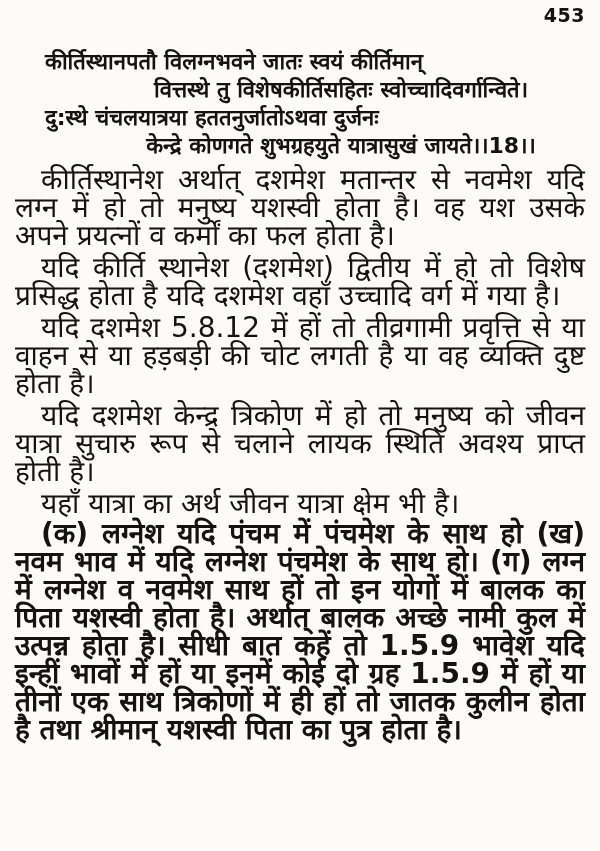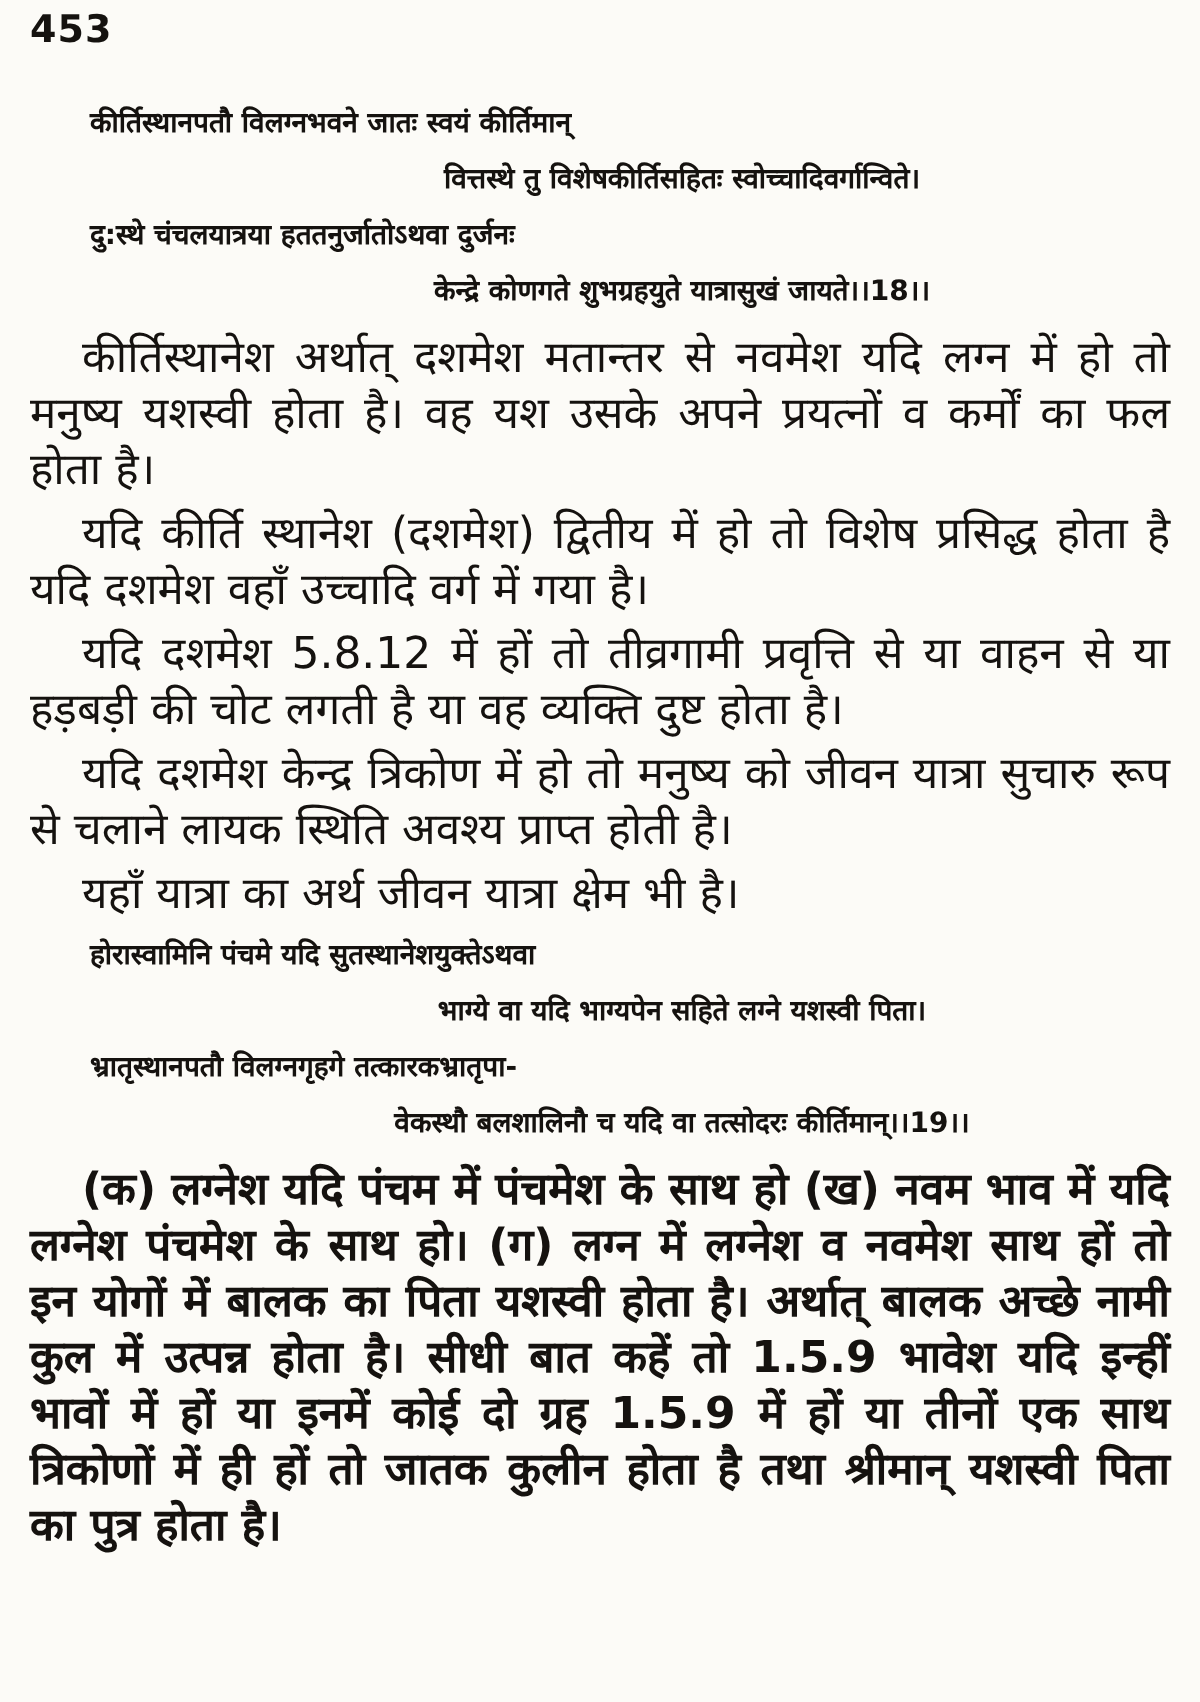--- a/index.html
+++ b/index.html
@@ -13,43 +13,43 @@
     height: 851px;
     margin: 0 auto;
     background: #fcfbf7;
     color: #15120f;
     font-family: "DejaVu Sans", "Liberation Serif", sans-serif;
     box-sizing: border-box;
     padding: 4px 15px 0 15px;
     overflow: hidden;
   }
   .page-number {
-    text-align: left;
+    text-align: right;
     font-weight: 700;
     font-size: 19px;
     line-height: 22px;
     margin-bottom: 22px;
     letter-spacing: 0.5px;
   }
   .verse {
     font-weight: 700;
-    font-size: 14px;
+    font-size: 22px;
     line-height: 28px;
     margin: 2px 0 6px 0;
   }
   .verse-line {
     padding-left: 30px;
     white-space: nowrap;
   }
   .verse-line.indent {
     padding-left: 82px;
     text-align: center;
   }
   .para {
-    font-size: 22px;
+    font-size: 28px;
     line-height: 28px;
     text-align: justify;
     text-indent: 26px;
     margin: 4px 0 0 0;
   }
   .para.no-gap {
     margin-top: 2px;
     font-weight: bold;
   }
 </style>
@@ -70,23 +70,17 @@
   <p class="para">कीर्तिस्थानेश अर्थात् दशमेश मतान्तर से नवमेश यदि लग्न में हो तो मनुष्य यशस्वी होता है। वह यश उसके अपने प्रयत्नों व कर्मों का फल होता है।</p>
 
   <p class="para">यदि कीर्ति स्थानेश (दशमेश) द्वितीय में हो तो विशेष प्रसिद्ध होता है यदि दशमेश वहाँ उच्चादि वर्ग में गया है।</p>
 
   <p class="para">यदि दशमेश 5.8.12 में हों तो तीव्रगामी प्रवृत्ति से या वाहन से या हड़बड़ी की चोट लगती है या वह व्यक्ति दुष्ट होता है।</p>
 
   <p class="para">यदि दशमेश केन्द्र त्रिकोण में हो तो मनुष्य को जीवन यात्रा सुचारु रूप से चलाने लायक स्थिति अवश्य प्राप्त होती है।</p>
 
   <p class="para">यहाँ यात्रा का अर्थ जीवन यात्रा क्षेम भी है।</p>
 
-  <div class="verse">
-    <div class="verse-line">होरास्वामिनि पंचमे यदि सुतस्थानेशयुक्तेऽथवा</div>
-    <div class="verse-line indent">भाग्ये वा यदि भाग्यपेन सहिते लग्ने यशस्वी पिता।</div>
-    <div class="verse-line">भ्रातृस्थानपतौ विलग्नगृहगे तत्कारकभ्रातृपा-</div>
-    <div class="verse-line indent">वेकस्थौ बलशालिनौ च यदि वा तत्सोदरः कीर्तिमान्।।19।।</div>
-  </div>
 
   <p class="para no-gap">(क) लग्नेश यदि पंचम में पंचमेश के साथ हो (ख) नवम भाव में यदि लग्नेश पंचमेश के साथ हो। (ग) लग्न में लग्नेश व नवमेश साथ हों तो इन योगों में बालक का पिता यशस्वी होता है। अर्थात् बालक अच्छे नामी कुल में उत्पन्न होता है। सीधी बात कहें तो 1.5.9 भावेश यदि इन्हीं भावों में हों या इनमें कोई दो ग्रह 1.5.9 में हों या तीनों एक साथ त्रिकोणों में ही हों तो जातक कुलीन होता है तथा श्रीमान् यशस्वी पिता का पुत्र होता है।</p>
 
 
 </div>
 
 </body></html>

